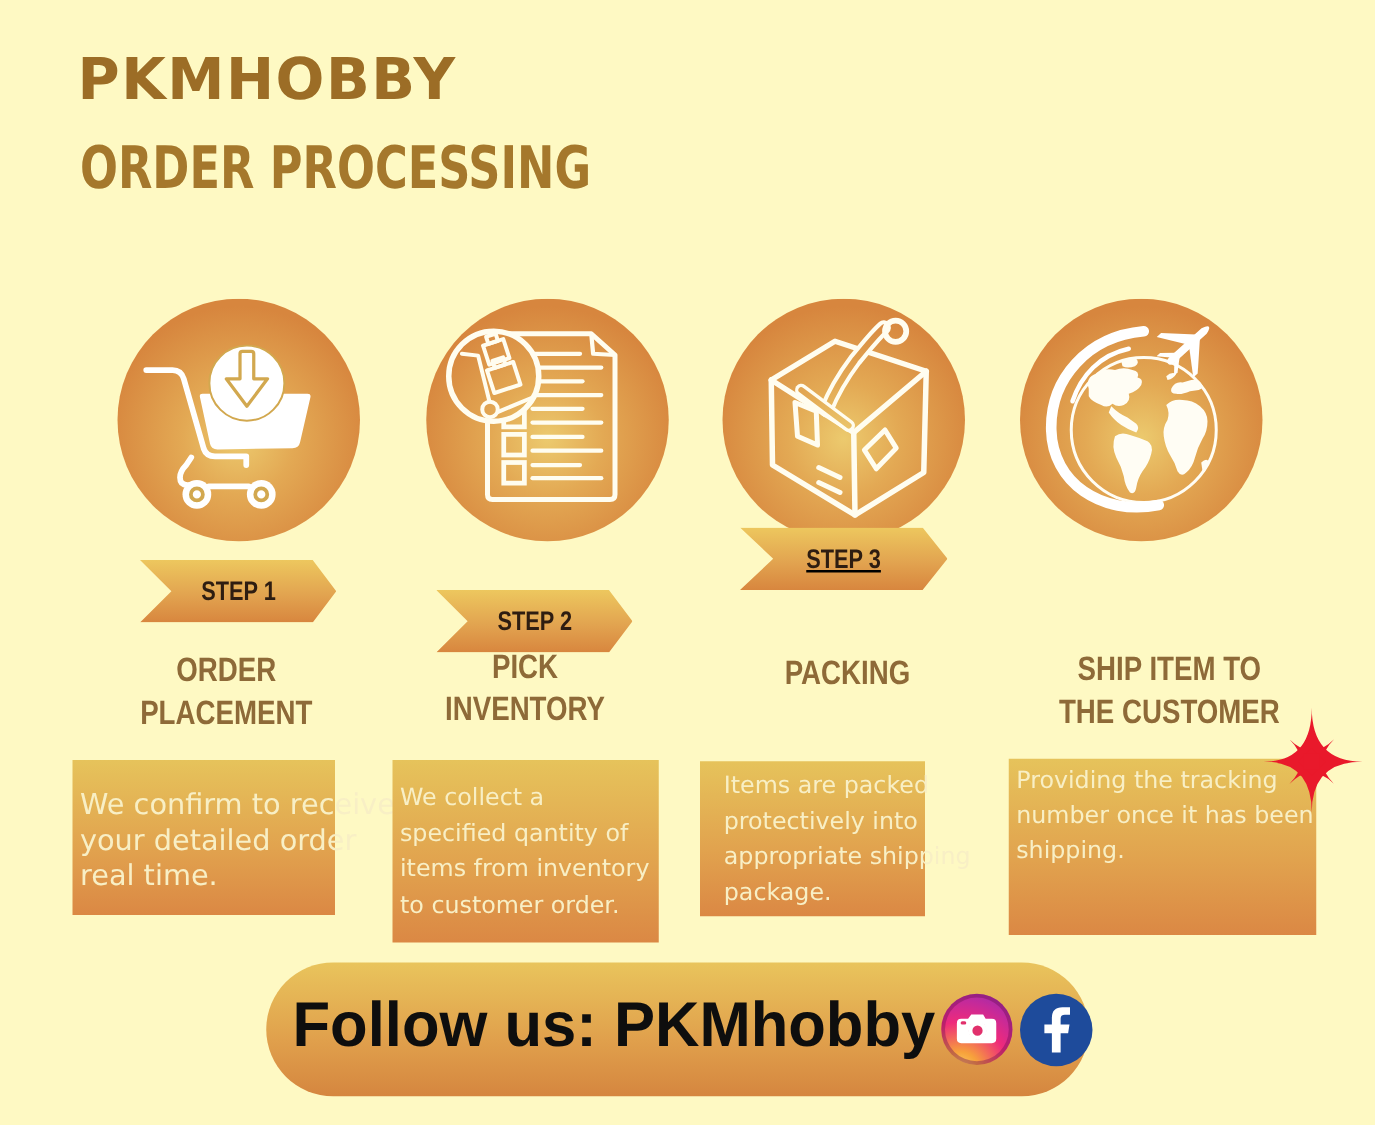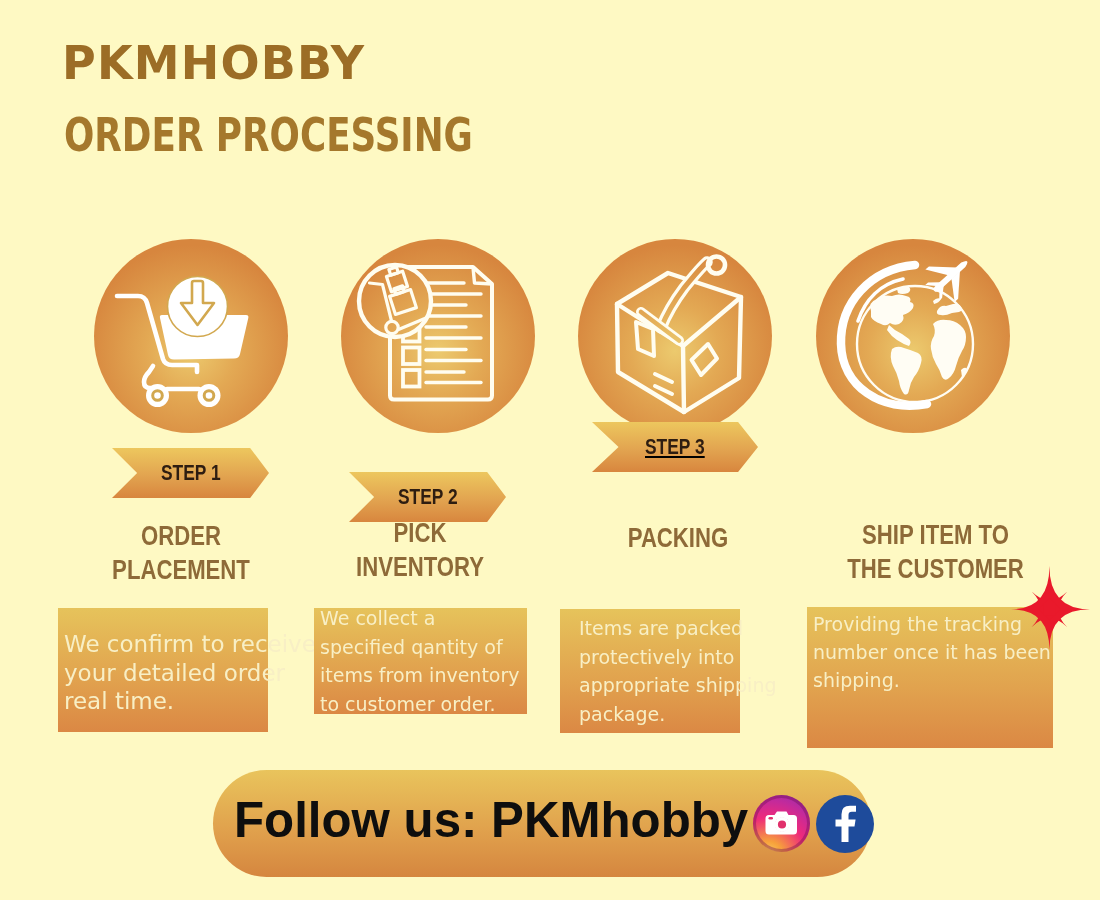--- a/index.html
+++ b/index.html
@@ -36,21 +36,21 @@
   .t2{left:310px;top:516px;width:220px;}
   .t3{left:568px;top:521px;width:220px;}
   .t4{left:819px;top:518px;width:233px;}
 
   
   .box{background:linear-gradient(180deg,#e6c35b 0%,#e1a24e 58%,#db8844 100%);
        color:#f8efc5;font-family:"DejaVu Sans",sans-serif;font-size:19px;line-height:28.5px;
        display:flex;flex-direction:column;justify-content:center;
        padding:0 2px 0 6px;box-sizing:border-box;white-space:pre;}
   .b1{left:58px;top:608px;width:210px;height:124px;padding-top:6px;font-size:23px;}
-  .b2{left:314px;top:608px;width:213px;height:106px;}
+  .b2{left:314px;top:608px;width:213px;height:146px;}
   .b3{left:560px;top:609px;width:180px;height:124px;padding-left:19px;}
   .b4{left:807px;top:607px;width:246px;height:141px;padding:3px 2px 0 6px;justify-content:flex-start;line-height:28px;}
   .box .hl{color:#e8432e;font-weight:bold;font-size:20.5px;line-height:27.5px;
        font-family:"Liberation Sans",sans-serif;}
 
   
   .star{left:1004px;top:564px;width:90px;height:90px;}
 
   
   .pill{left:213px;top:770px;width:658px;height:107px;border-radius:54px;

